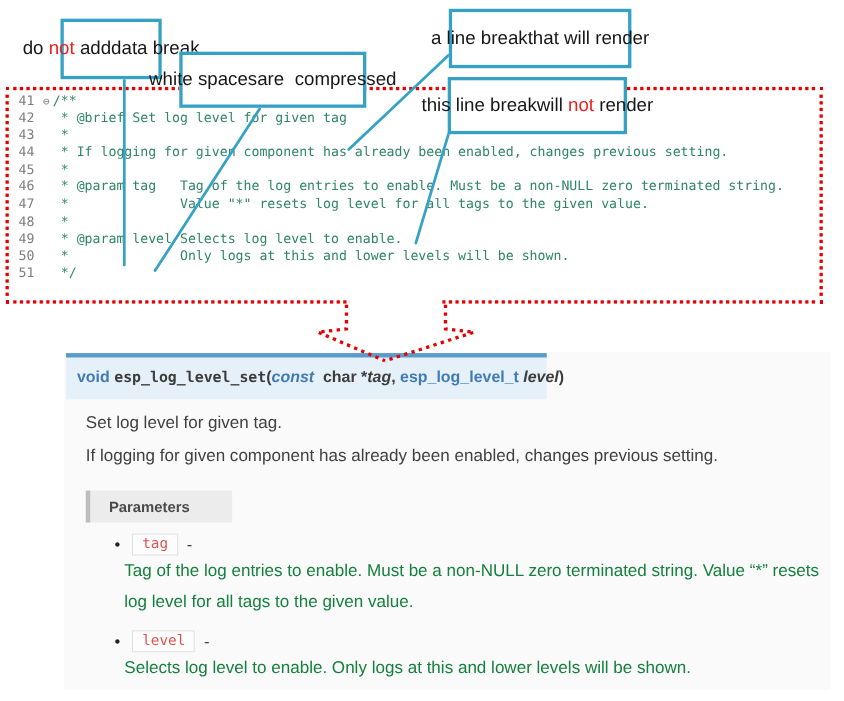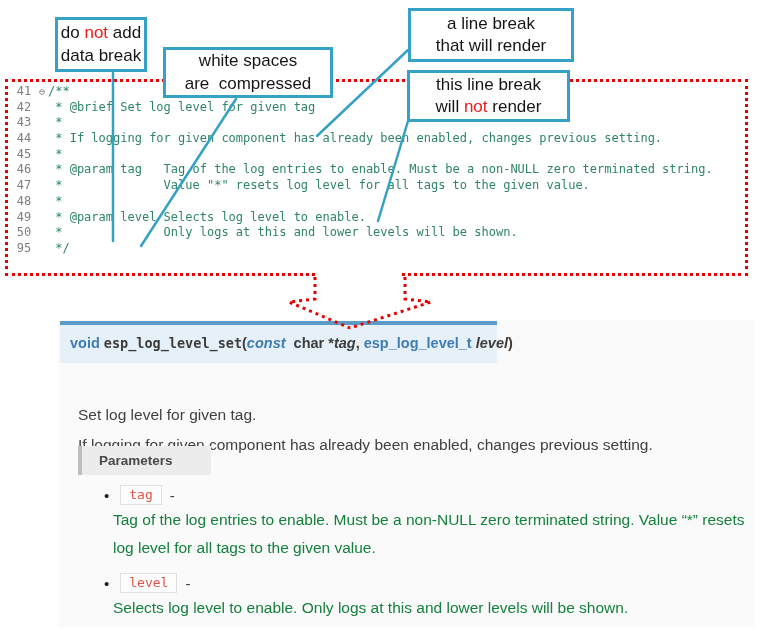--- a/index.html
+++ b/index.html
@@ -1,21 +1,21 @@
 <!DOCTYPE html>
 <html><head>
 <meta charset="utf-8">
 <style>
   html,body{margin:0;padding:0;background:#fff;}
   #stage{position:relative;width:767px;height:637px;background:#fff;overflow:hidden;
          font-family:"Liberation Sans",sans-serif;}
 
   
   .callout{position:absolute;box-sizing:border-box;border:3px solid #35a1c4;background:#fff;
-           display:flex;flex-direction:column;justify-content:center;align-items:center;
+           display:flex;justify-content:center;align-items:center;
            font-size:17px;color:#161616;line-height:1.32;z-index:6;}
   .callout .ln{white-space:pre;}
   .red{color:#e8201d;}
   #co-a{left:55px;top:17px;width:92px;height:55px;}
   #co-b{left:163px;top:47px;width:170px;height:51px;}
   #co-c{left:408px;top:8px;width:166px;height:54px;}
   #co-d{left:407px;top:70px;width:163px;height:52px;}
 
   
   #codebox{position:absolute;left:5px;top:79px;width:743px;height:197px;box-sizing:border-box;
@@ -32,21 +32,21 @@
   #overlay{position:absolute;left:0;top:0;z-index:4;pointer-events:none;}
 
   
   #docpanel{position:absolute;left:58px;top:320px;width:697px;height:307px;background:#fafafa;z-index:2;}
   #sigbar{position:absolute;left:2px;top:1px;width:437px;height:42px;box-sizing:border-box;
           background:#e6f0f8;border-top:4px solid #5a9bc8;white-space:pre;
           font-size:14.5px;font-weight:bold;color:#3c3c3c;padding:10px 0 0 10px;}
   .sig-link{color:#3f7cb6;}
   .it{font-style:italic;}
   .sig-name{font-family:"DejaVu Sans Mono",monospace;font-size:13.5px;color:#3c3c3c;}
-  .docp{position:absolute;left:20px;font-size:15.5px;color:#3f3f3f;white-space:pre;margin-top:30px;}
+  .docp{position:absolute;left:20px;font-size:15.5px;color:#3f3f3f;white-space:pre;}
   #brief{top:56px;}
   #detail{top:86px;}
   #paramlabel{position:absolute;left:20px;top:126px;box-sizing:border-box;background:#ececec;
               border-left:4px solid #bdbdbd;padding:7px 38px 7px 17px;
               font-size:13.5px;font-weight:bold;color:#4a4a4a;}
   .prow{position:absolute;left:46px;display:flex;align-items:center;height:24px;}
   .bul{font-size:15px;color:#222;}
   .badge{font-family:"DejaVu Sans Mono",monospace;font-size:13px;color:#e05248;background:#fdfdfd;
          border:1px solid #e1e1e1;padding:1px 8px 2px 8px;margin-left:11px;}
   .pdash{margin-left:8px;color:#3f3f3f;font-size:15px;}
@@ -65,21 +65,21 @@
     <div class="cl"><span class="g">41</span><span class="f">⊖</span><span class="cmt">/**</span></div>
     <div class="cl"><span class="g">42</span><span class="f"></span><span class="cmt"> * @brief Set log level for given tag</span></div>
     <div class="cl"><span class="g">43</span><span class="f"></span><span class="cmt"> *</span></div>
     <div class="cl"><span class="g">44</span><span class="f"></span><span class="cmt"> * If logging for given component has already been enabled, changes previous setting.</span></div>
     <div class="cl"><span class="g">45</span><span class="f"></span><span class="cmt"> *</span></div>
     <div class="cl"><span class="g">46</span><span class="f"></span><span class="cmt"> * @param tag   Tag of the log entries to enable. Must be a non-NULL zero terminated string.</span></div>
     <div class="cl"><span class="g">47</span><span class="f"></span><span class="cmt"> *              Value "*" resets log level for all tags to the given value.</span></div>
     <div class="cl"><span class="g">48</span><span class="f"></span><span class="cmt"> *</span></div>
     <div class="cl"><span class="g">49</span><span class="f"></span><span class="cmt"> * @param level Selects log level to enable.</span></div>
     <div class="cl"><span class="g">50</span><span class="f"></span><span class="cmt"> *              Only logs at this and lower levels will be shown.</span></div>
-    <div class="cl"><span class="g">95</span><span class="f"></span><span class="cmt"> */</span></div>
+    <div class="cl"><span class="g">51</span><span class="f"></span><span class="cmt"> */</span></div>
   </div>
 
   <div id="docpanel">
     <div id="sigbar"><span class="sig-link">void </span><span class="sig-name">esp_log_level_set</span><span>(</span><span class="sig-link it">const</span><span>  char *</span><span class="it">tag</span><span>, </span><span class="sig-link">esp_log_level_t </span><span class="it">level</span><span>)</span></div>
 
     <div class="docp" id="brief">Set log level for given tag.</div>
     <div class="docp" id="detail">If logging for given component has already been enabled, changes previous setting.</div>
 
     <div id="paramlabel">Parameters</div>
 

